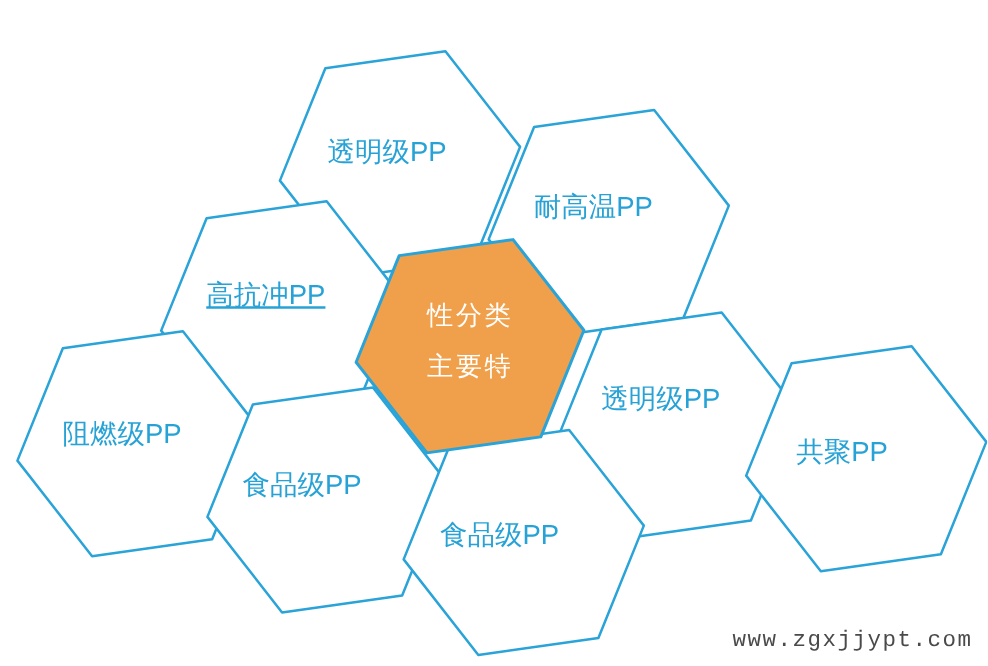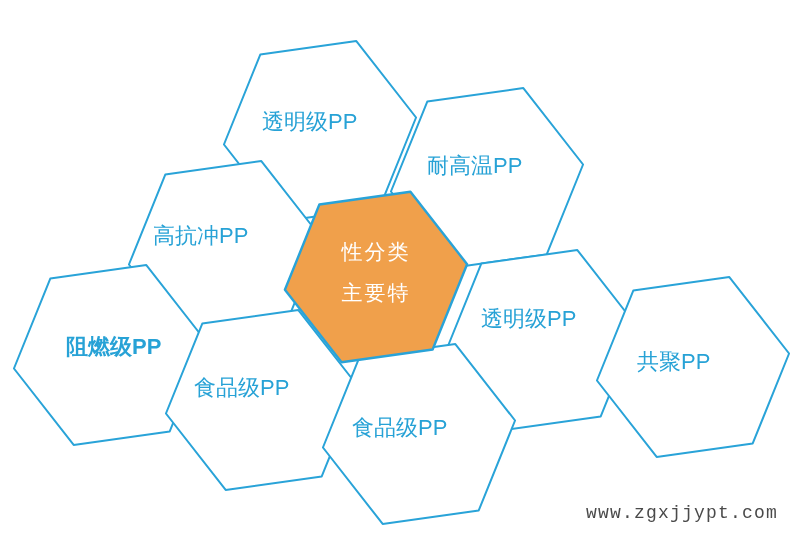--- a/index.html
+++ b/index.html
@@ -70,23 +70,23 @@
         <polygon points="789.06,353.50 752.72,443.44 656.66,456.94 596.94,380.50 633.28,290.56 729.34,277.06" fill="#ffffff" stroke="#29a3d8" stroke-width="2" stroke-linejoin="round"></polygon>
         <polygon points="358.06,386.50 321.72,476.44 225.66,489.94 165.94,413.50 202.28,323.56 298.34,310.06" fill="#ffffff" stroke="#29a3d8" stroke-width="2" stroke-linejoin="round"></polygon>
         <polygon points="515.06,420.50 478.72,510.44 382.66,523.94 322.94,447.50 359.28,357.56 455.34,344.06" fill="#ffffff" stroke="#29a3d8" stroke-width="2" stroke-linejoin="round"></polygon>
         <polygon points="467.10,264.20 432.64,349.50 341.54,362.30 284.90,289.80 319.36,204.50 410.46,191.70" fill="#f0a04b" stroke="#29a3d8" stroke-width="2.4" stroke-linejoin="round"></polygon>
       </g>
   </svg>
 
   <div id="labels">
       <div class="hex-label" style="left: 262px; top: 108px;">透明级PP</div>
       <div class="hex-label" style="left: 427px; top: 152px;">耐高温PP</div>
-      <div class="hex-label" style="left: 153px; top: 222px;">高抗冲PP</div>
+      <div class="hex-label" style="left: 165px; top: 222px; text-decoration: underline;">高抗冲PP</div>
       <div class="hex-label" style="left: 481px; top: 305px;">透明级PP</div>
-      <div class="hex-label" style="left: 66px; top: 333px; font-weight: bold;">阻燃级PP</div>
+      <div class="hex-label" style="left: 50px; top: 333px;">阻燃级PP</div>
       <div class="hex-label" style="left: 637px; top: 348px;">共聚PP</div>
       <div class="hex-label" style="left: 194px; top: 374px;">食品级PP</div>
       <div class="hex-label" style="left: 352px; top: 414px; text-align: right;">食品级PP</div>
     </div>
 
   <div class="hex-label center" id="center-label" style="left: 306px; top: 232px; width: 140px;">
       <span>性分类</span>
       <span>主要特</span>
     </div>
 

